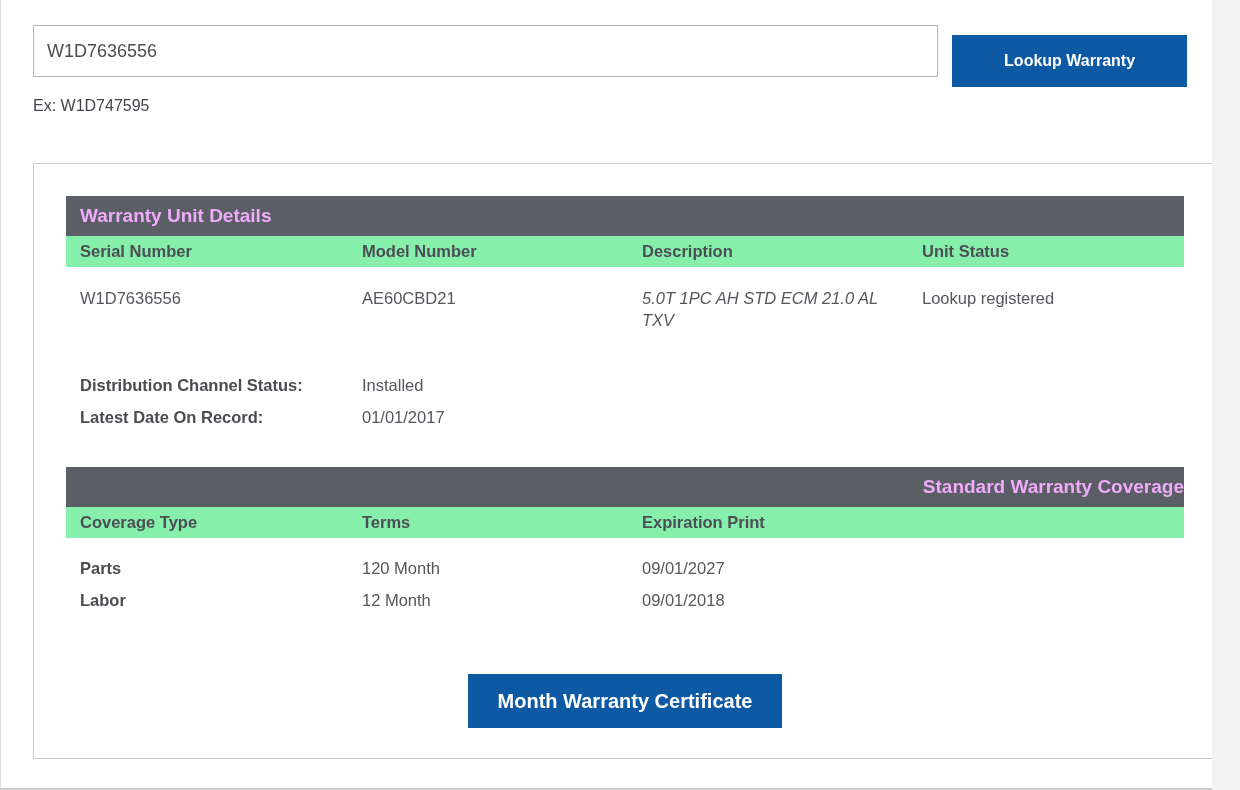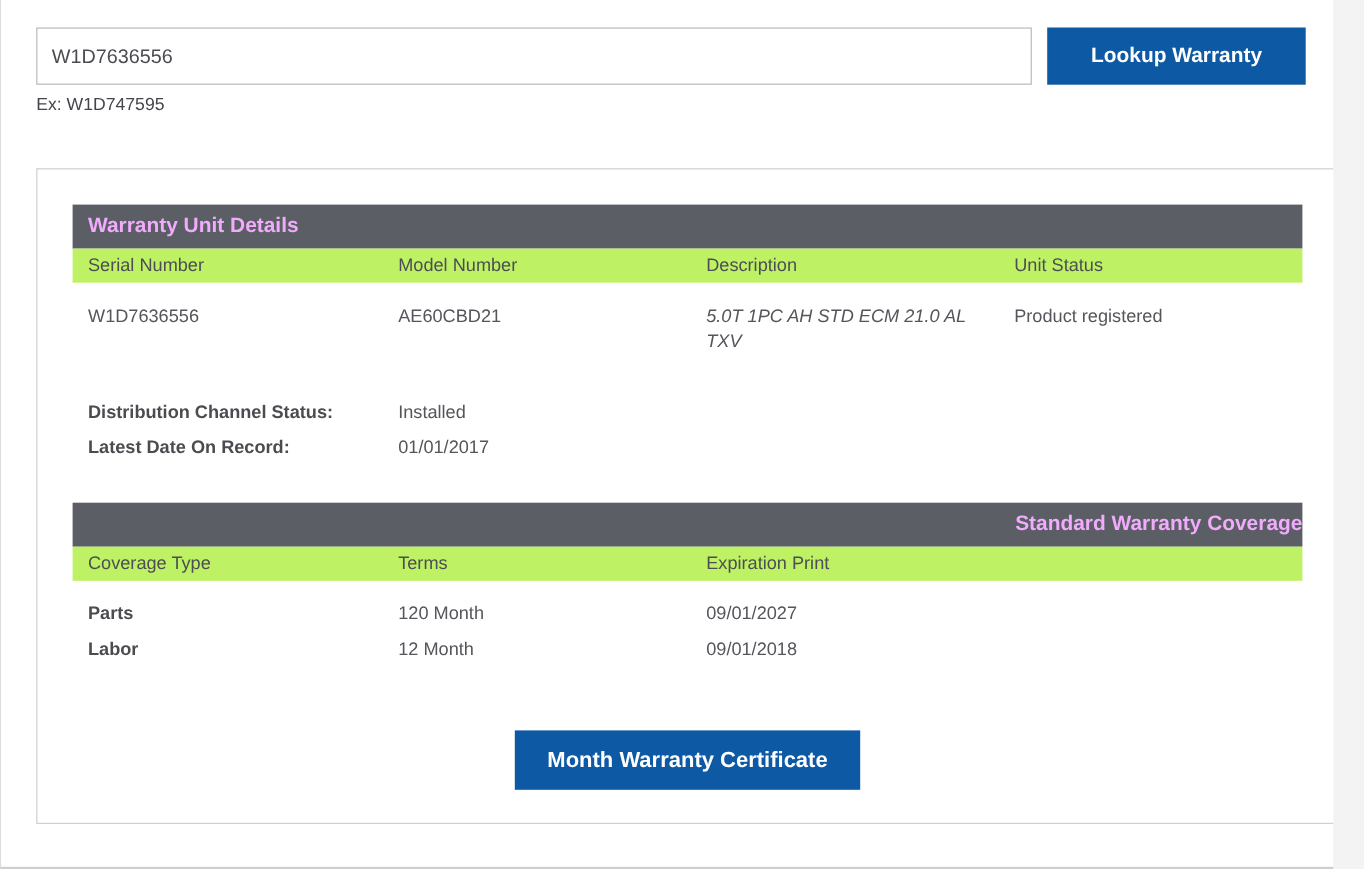--- a/index.html
+++ b/index.html
@@ -31,21 +31,22 @@
   .btn {
     background:#0d59a4;
     color:#ffffff;
     border:none;
     font-weight:bold;
     font-family:"Liberation Sans", sans-serif;
     cursor:pointer;
   }
   .lookup-btn {
     width:241px; height:52px;
-    font-size:19px;
+    font-size:16px;
+    margin-top:10px;
   }
   .hint { margin-top:10px; font-size:16px; color:#43454a; }
 
   .result-card {
     margin:48px 24px 0 32px;
     width:1184px;
     border:1px solid #cbcbcb;
     padding:32px 32px 30px 32px;
     background:#fff;
   }
@@ -58,24 +59,24 @@
     height:40px;
     line-height:40px;
     padding-left:14px;
   }
 
   .grid4 { display:grid; grid-template-columns:282px 280px 280px 1fr; }
   .grid3 { display:grid; grid-template-columns:282px 280px 1fr; }
   .grid4 > div, .grid3 > div { padding-left:14px; }
 
   .col-head {
-    background:#bef264;
+    background:#86efac;
     min-height:31px;
     align-items:center;
-    font-weight:normal;
+    font-weight:bold;
     font-size:16.5px;
     color:#4c4e53;
   }
   .col-head > div { padding-top:4px; padding-bottom:4px; }
 
   .data-row { margin-top:20px; font-size:16.5px; color:#54565b; line-height:22px; }
   .desc-cell { max-width:268px;font-style:italic; }
 
   .kv-block { margin-top:38px; }
   .kv-row { font-size:16.5px; line-height:32px; }
@@ -115,21 +116,21 @@
       <div>Serial Number</div>
       <div>Model Number</div>
       <div>Description</div>
       <div>Unit Status</div>
     </div>
 
     <div class="grid4 data-row">
       <div>W1D7636556</div>
       <div>AE60CBD21</div>
       <div class="desc-cell">5.0T 1PC AH STD ECM 21.0 AL TXV</div>
-      <div>Product registered</div>
+      <div>Lookup registered</div>
     </div>
 
     <div class="kv-block">
       <div class="grid4 kv-row">
         <div class="kv-label">Distribution Channel Status:</div>
         <div class="kv-value">Installed</div>
         <div></div>
           <div></div>
       </div>
       <div class="grid4 kv-row">

